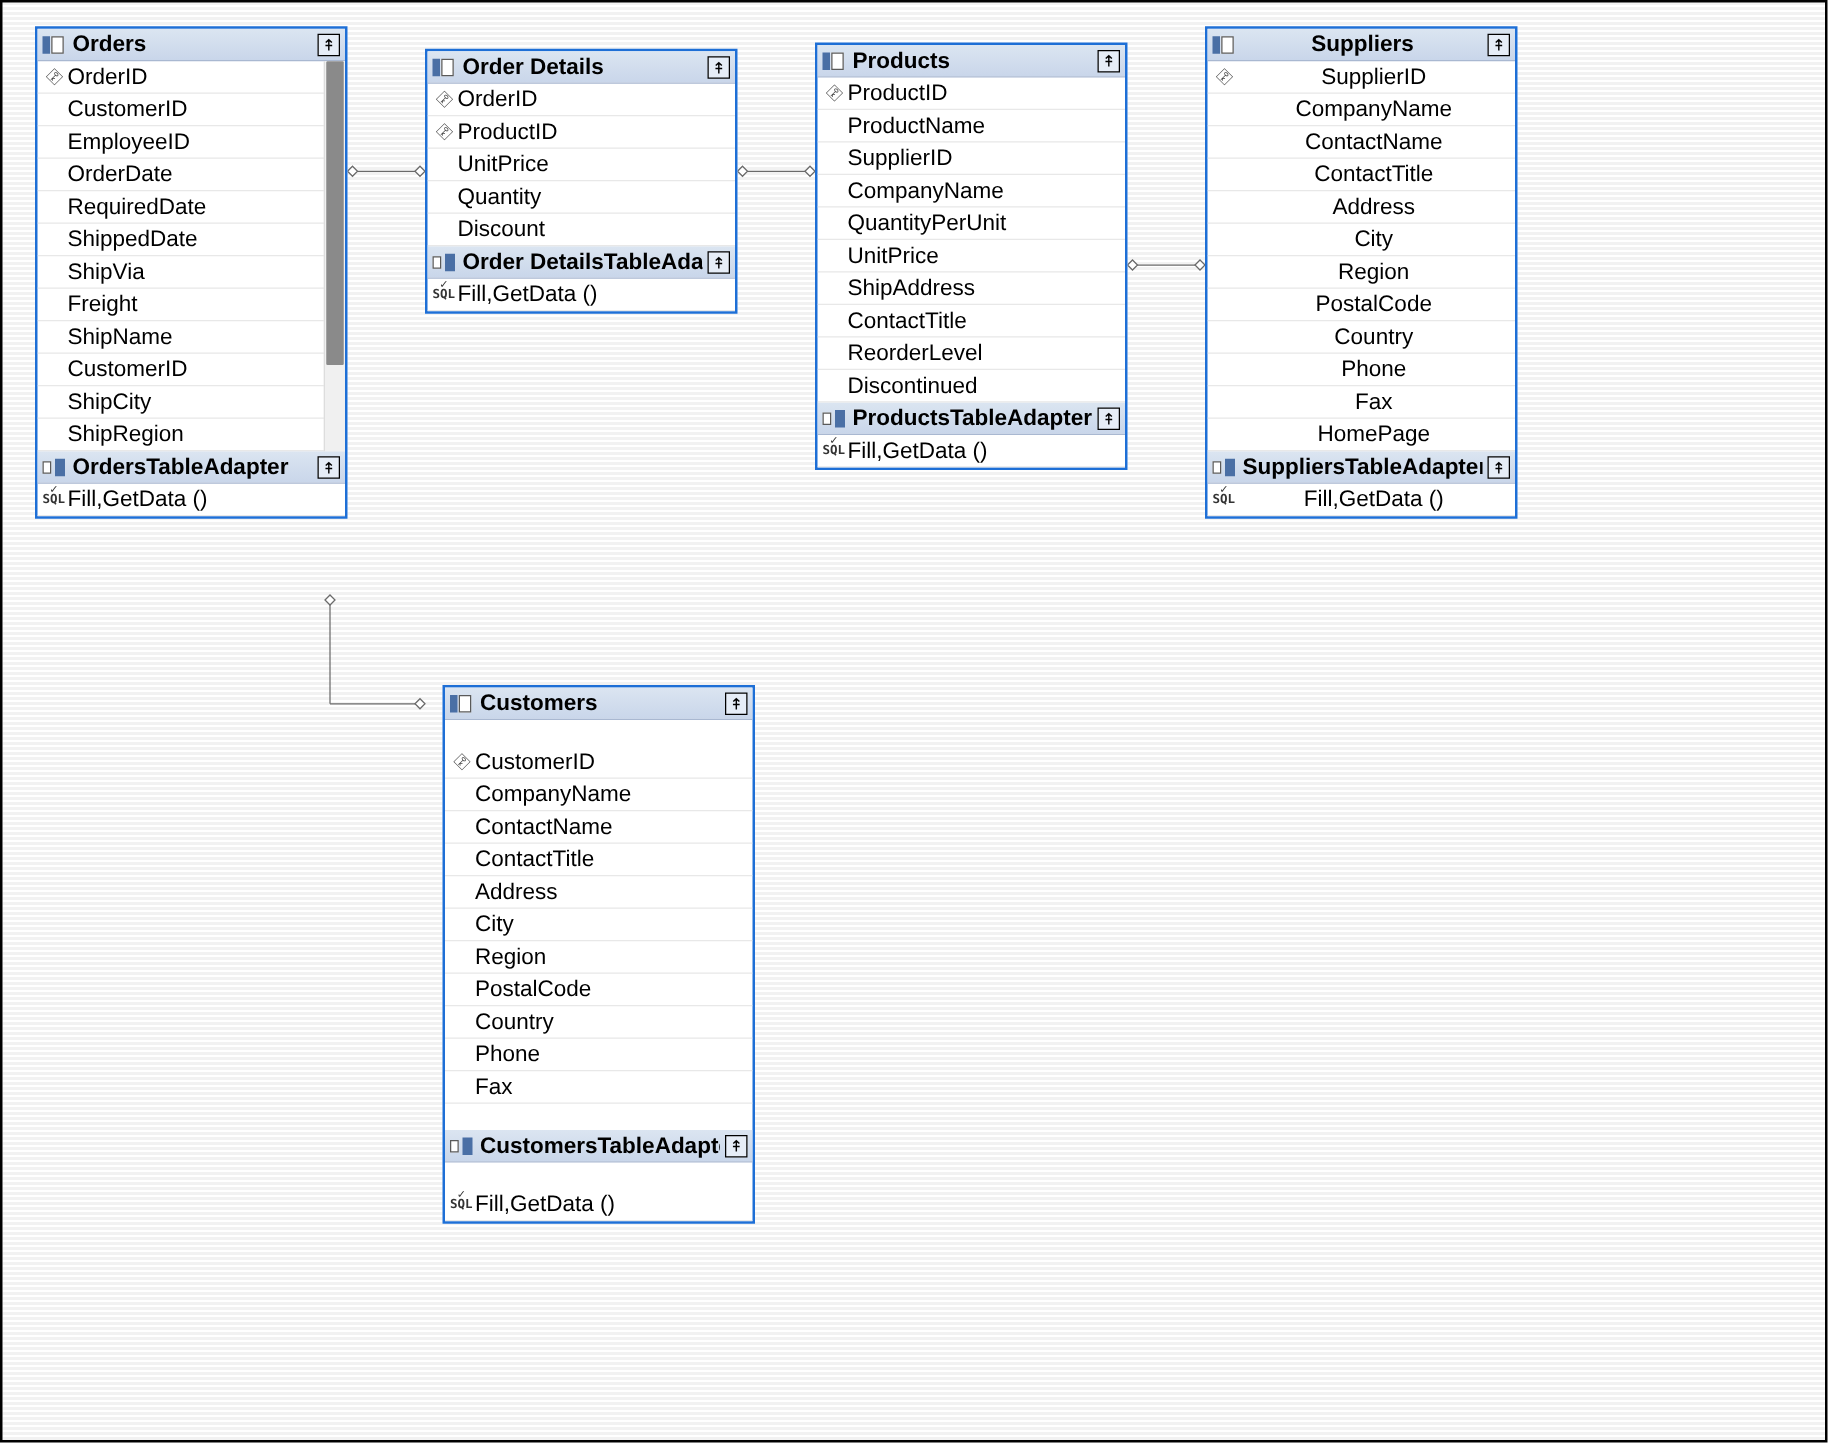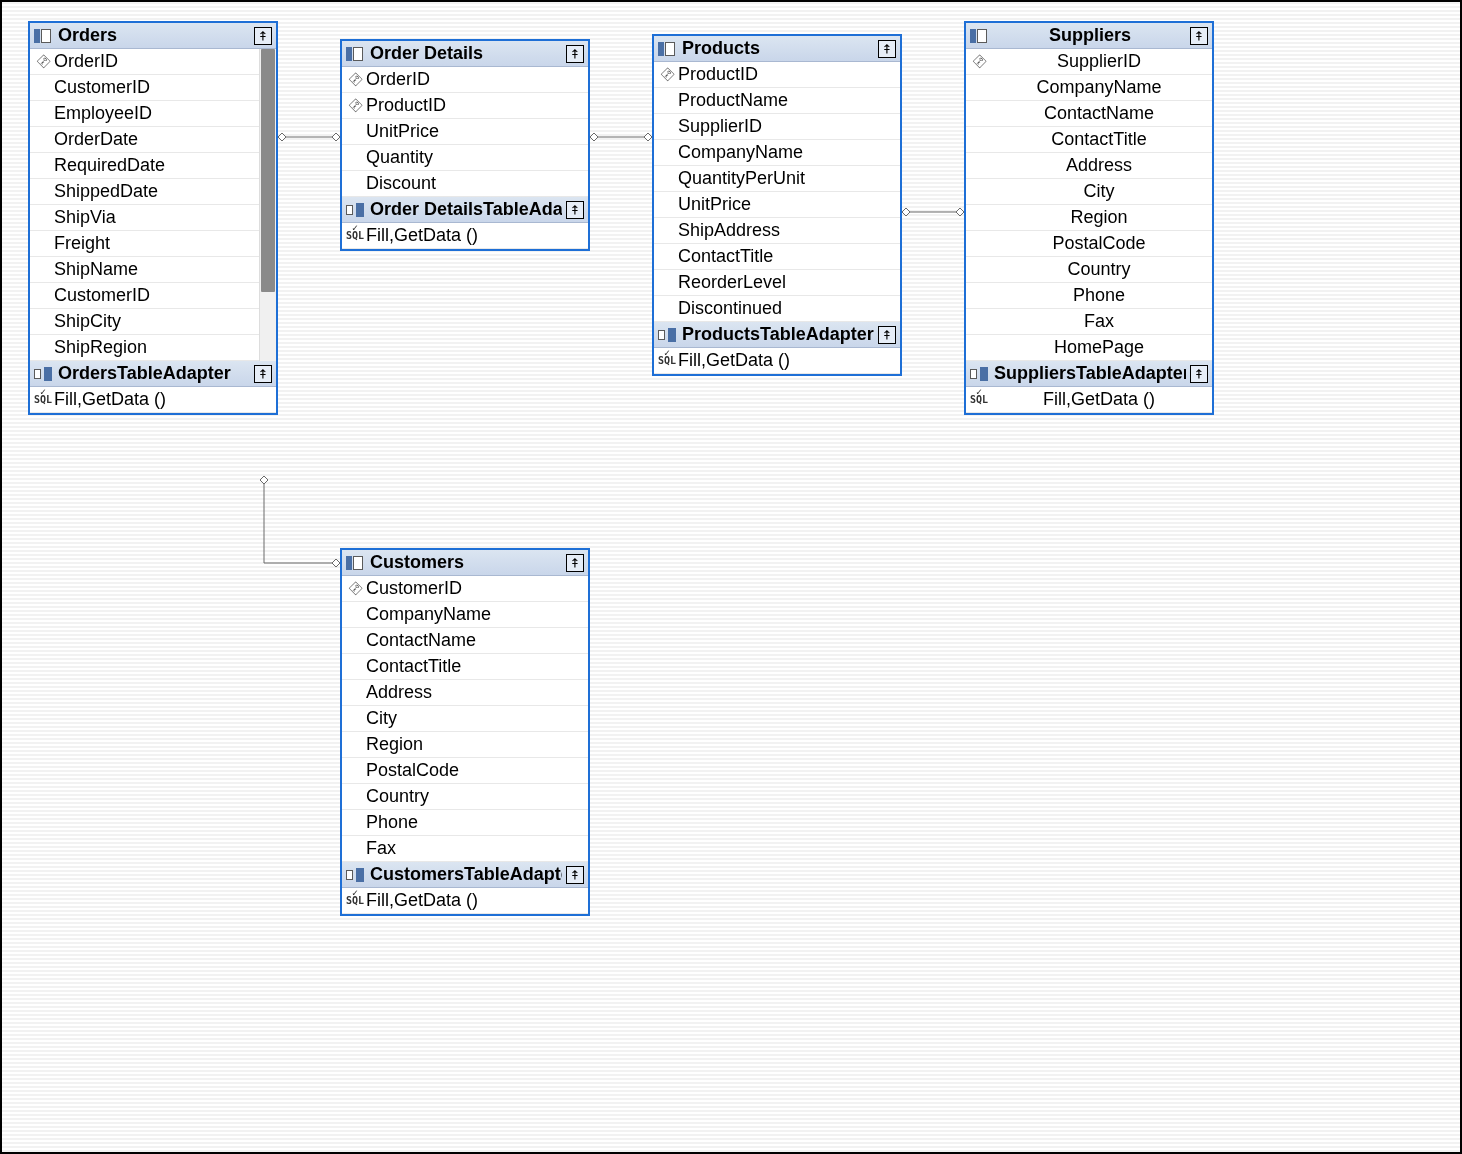--- a/index.html
+++ b/index.html
@@ -329,21 +329,21 @@
         <span class="title">SuppliersTableAdapter</span>
         <span class="collapse-icon">⤉</span>
       </div>
       <div class="row">
         <span class="icon-slot">
           <span class="icon-sql">SQL</span>
         </span>
         <span class="label">Fill,GetData ()</span>
       </div>
     </div>
-    <div class="entity" style="left: 338px; top: 546px; width: 250px;">
+    <div class="entity" style="left: 352px; top: 546px; width: 250px; gap: 21px;">
       <div class="hdr">
         <span class="icon-table"></span>
         <span class="title">Customers</span>
         <span class="collapse-icon">⤉</span>
       </div>
       <div class="rows">
         <div class="row">
           <span class="icon-slot">
             <span class="icon-key">⚿</span>
           </span>

